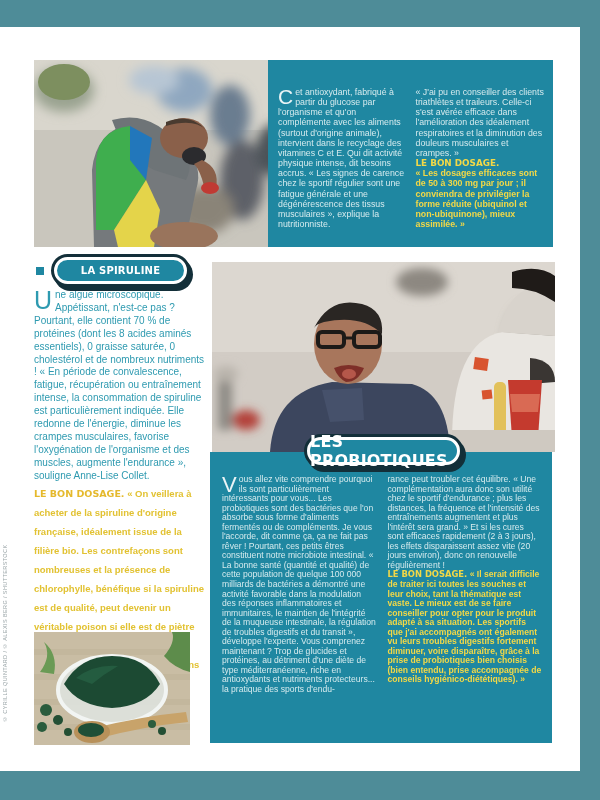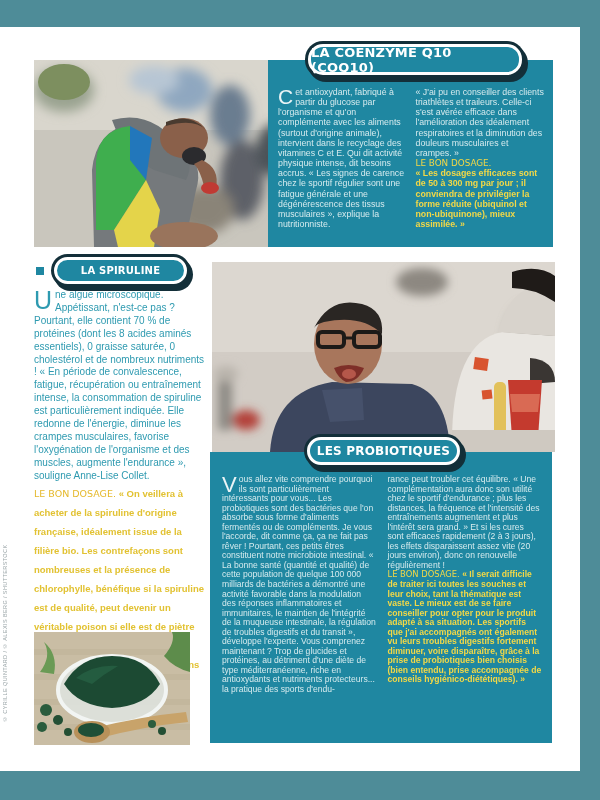--- a/index.html
+++ b/index.html
@@ -17,42 +17,42 @@
                   writing-mode:vertical-rl; transform:rotate(180deg);
                   font-size:5.5px; letter-spacing:.4px; color:#9aa5a8; white-space:nowrap; }
 
   
   .pill { position:absolute; background:#1f87a1; border:3px solid #ffffff; border-radius:15px;
           box-shadow:0 0 0 3px #132f39, 3px 4px 0 3px #132f39;
           color:#ffffff; font-family:"DejaVu Sans", sans-serif; font-weight:bold;
           display:flex; align-items:center; justify-content:center; z-index:5; letter-spacing:.2px; }
   .pill-coq10 { left:308px; top:44px; width:214px; height:31px; font-size:13px; }
   .pill-spiruline { left:54px; top:257px; width:133px; height:27px; font-size:10px; }
-  .pill-probio { left:307px; top:437px; width:153px; height:28px; font-size:12px; }
+  .pill-probio { left:307px; top:437px; width:153px; height:28px; font-size:16px; }
 
   .ribbon-end { position:absolute; width:8px; height:8px; background:#1f87a1; top:267px; }
   .ribbon-end.l { left:36px; } .ribbon-end.r { left:182px; }
 
   
   .teal-box { position:absolute; background:#1f87a1; }
   .box-coq10 { left:268px; top:60px; width:285px; height:187px; padding:27px 9px 8px 10px; }
   .box-probio { left:210px; top:452px; width:342px; height:291px; padding:23px 10px 8px 12px; }
 
   .cols { display:flex; }
   .box-coq10 .cols { gap:9px; }
   .box-probio .cols { gap:11px; }
   .col { flex:1; }
 
   .box-text { color:#d6ebee; font-size:8.8px; line-height:10.15px; text-align:left; }
   .box-probio .box-text { font-size:8.6px; line-height:9.55px; }
 
   .dropcap { float:left; font-size:21px; line-height:17px; padding:1px 2px 0 0; color:#eaf4f6; }
   .box-probio .dropcap { font-size:22px; line-height:18px; }
 
-  .dosage-label { color:#f2d847; font-weight:normal; font-family:"DejaVu Sans", sans-serif; font-size:8.8px; }
+  .dosage-label { color:#f2d847; font-weight:bold; font-family:"DejaVu Sans", sans-serif; font-size:8.8px; }
   .dosage-text { color:#f2d847; font-weight:bold; }
   .box-probio .dosage-label { font-size:8.4px; }
 
   
   .spir-text { position:absolute; left:34px; top:289px; width:175px; color:#2e9ab0;
                font-size:10px; line-height:12.9px; }
   .spir-text .dropcap { color:#2e9ab0; font-size:25px; line-height:21px; padding-right:3px; }
   .spir-dosage { margin-top:1px; font-size:9.5px; line-height:19px; color:#e2c232; font-weight:bold; }
   .spir-dosage .dosage-label { color:#e5b92c; font-size:9.5px; }
 
@@ -105,23 +105,20 @@
 
       <ellipse cx="150" cy="78" rx="24" ry="20" fill="#8a604a"></ellipse>
       <path d="M132 62 Q156 52 172 70 Q160 58 132 66 Z" fill="#4a3b30"></path>
       <ellipse cx="160" cy="96" rx="12" ry="9" fill="#2b2b2e"></ellipse>
       <path d="M168 100 Q186 108 182 128 L170 126 Q166 110 160 104 Z" fill="#8a604a"></path>
       <ellipse cx="176" cy="128" rx="9" ry="6" fill="#c03a33"></ellipse>
       <ellipse cx="150" cy="176" rx="34" ry="14" fill="#99745c"></ellipse>
     </svg>
   </div>
 
-  <div class="pill pill-coq10">
-    <span>LA COENZYME Q10 (COQ10)</span>
-  </div>
 
   <div class="teal-box box-coq10">
     <div class="cols">
       <div class="col box-text">
         <span class="dropcap">C</span><span>et antioxydant, fabriqué à partir du glucose par l'organisme et qu'on complémente avec les aliments (surtout d'origine animale), intervient dans le recyclage des vitamines C et E. Qui dit activité physique intense, dit besoins accrus. « Les signes de carence chez le sportif régulier sont une fatigue générale et une dégénérescence des tissus musculaires », explique la nutritionniste.</span>
       </div>
       <div class="col box-text">
         <span>« J'ai pu en conseiller des clients triathlètes et traileurs. Celle-ci s'est avérée efficace dans l'amélioration des idéalement respiratoires et la diminution des douleurs musculaires et crampes. »</span><br>
         <span class="dosage-label">LE BON DOSAGE.</span><br>
         <span class="dosage-text">« Les dosages efficaces sont de 50 à 300 mg par jour ; il conviendra de privilégier la forme réduite (ubiquinol et non-ubiquinone), mieux assimilée. »</span>

